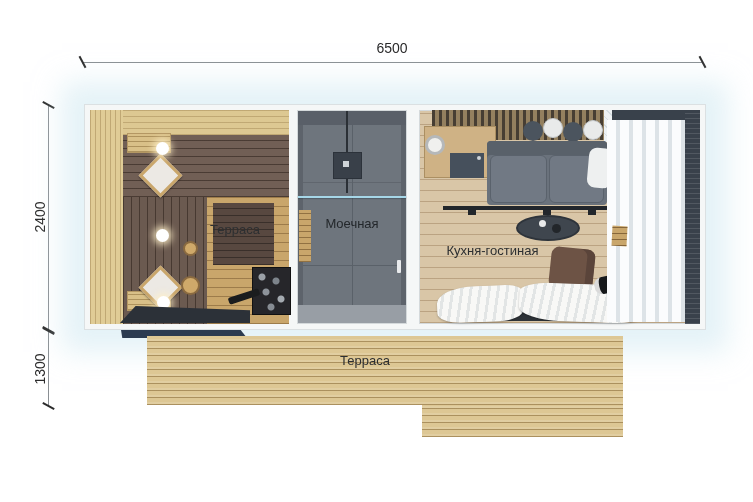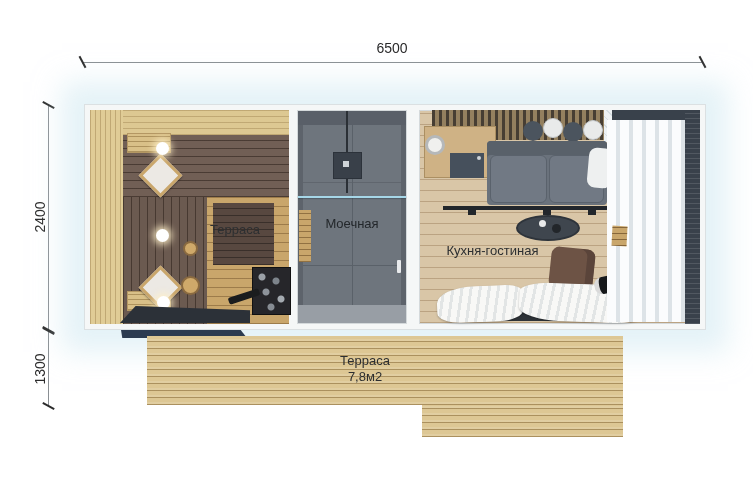--- a/index.html
+++ b/index.html
@@ -200,16 +200,15 @@
   <div id="wall-right" class="abs" style="left:685px;top:110px;width:15px;height:214px;"></div>
   <div class="room-label" style="left:415px;top:243px;width:155px;">
     <span>Кухня-гостиная</span>
   </div>
 
   <div id="step-strip" class="abs" style="left:121px;top:330px;width:126px;height:8px;"></div>
   <div class="abs deck" style="left:147px;top:336px;width:476px;height:69px;"></div>
   <div class="abs deck" style="left:422px;top:405px;width:201px;height:32px;"></div>
   <div class="room-label" style="left:300px;top:353px;width:130px;">
     <span>Терраса</span>
-    <span class="area">7,8м2</span>
   </div>
 
 </div>
 
 </body></html>

